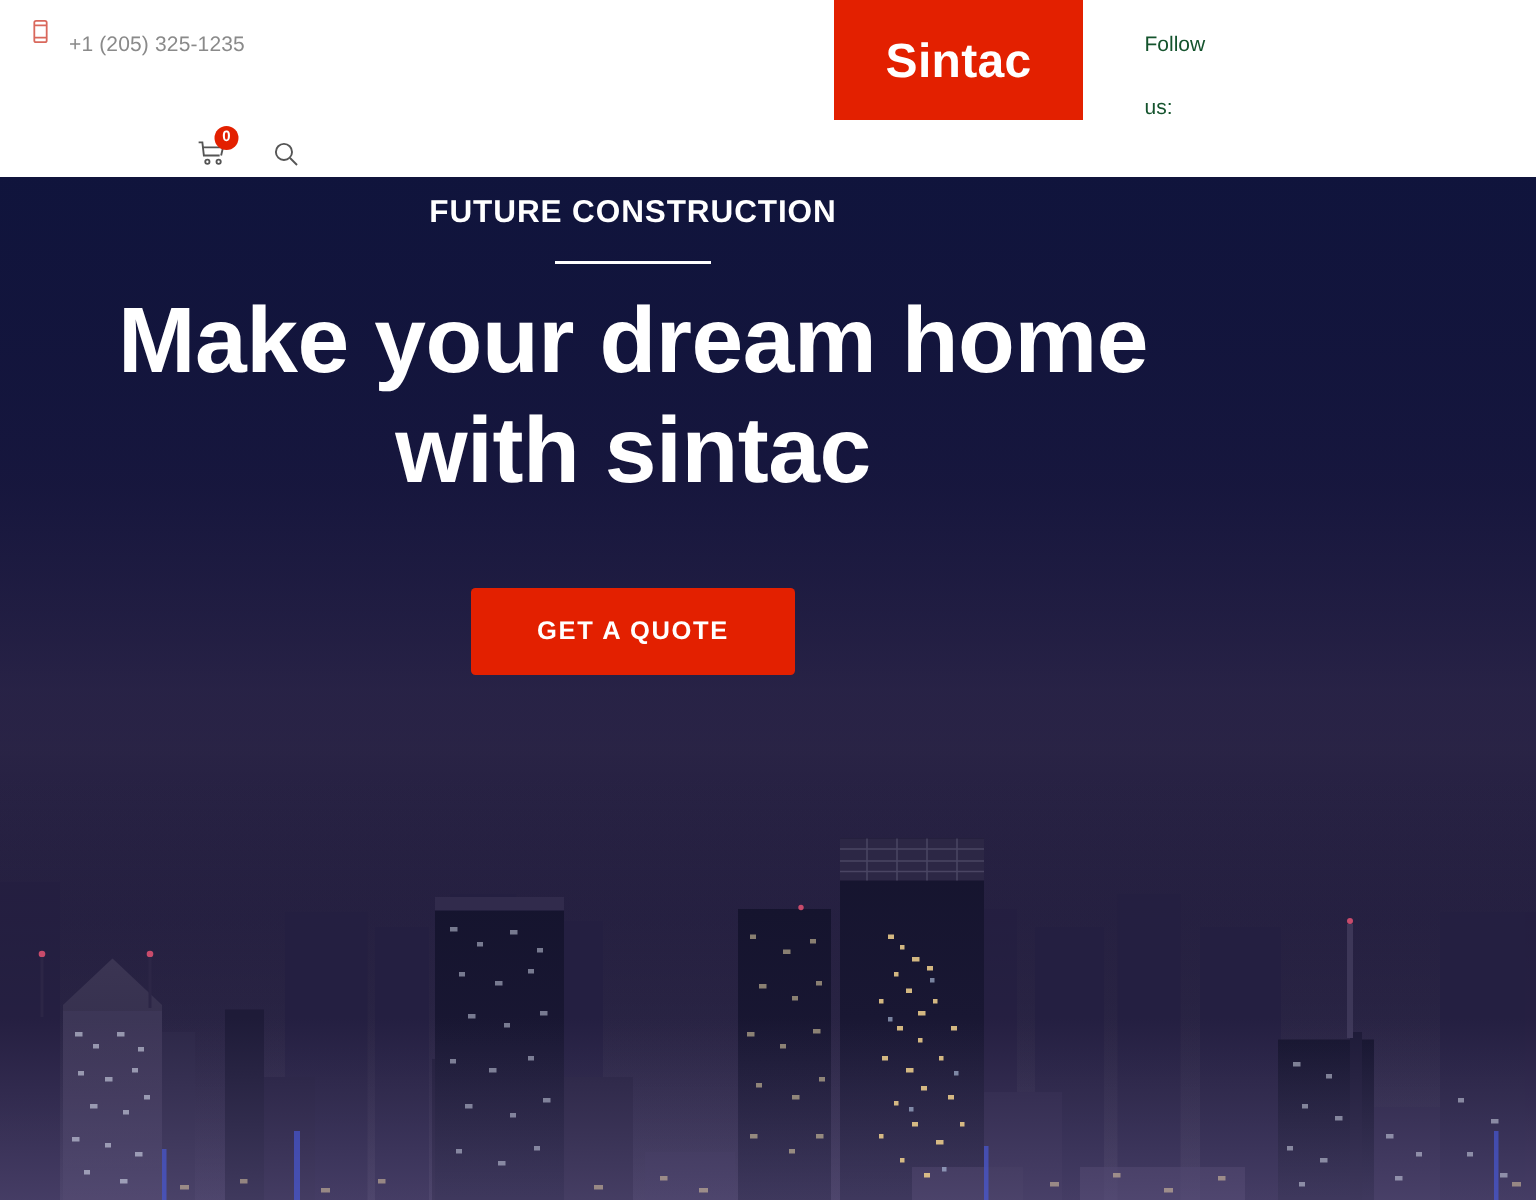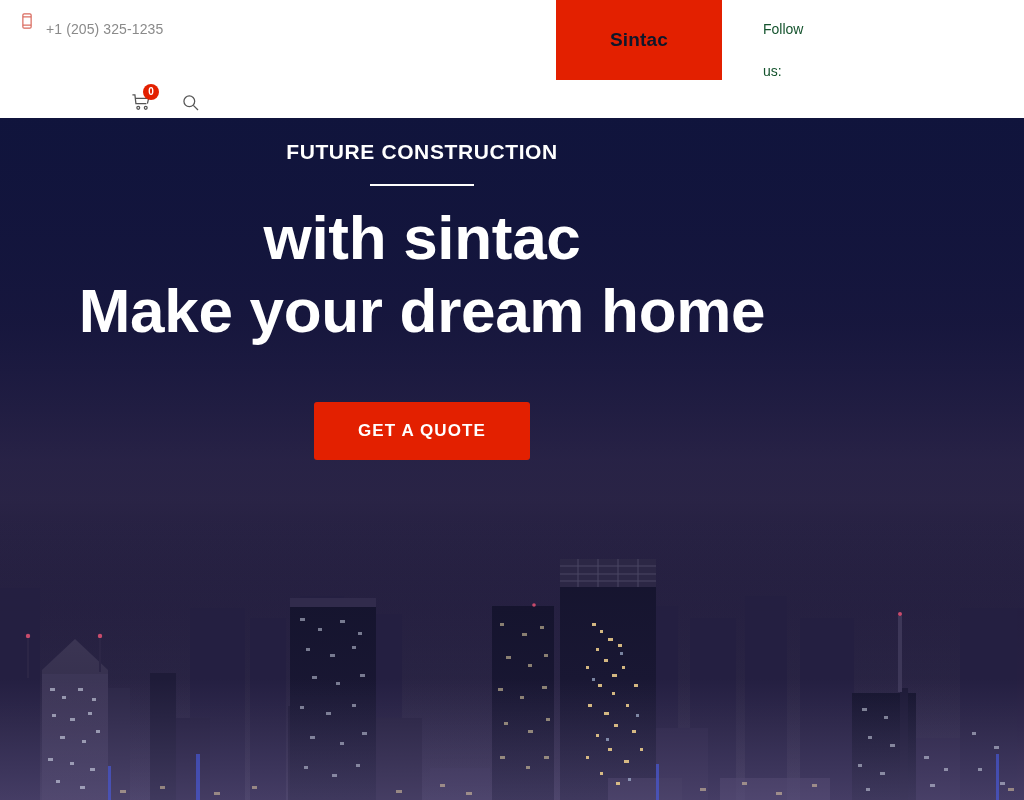--- a/index.html
+++ b/index.html
@@ -48,22 +48,22 @@
     left:556px;
     top:0;
     width:166px;
     height:80px;
     background:#e32000;
     display:flex;
     align-items:center;
     justify-content:center;
   }
   .logo-text{
-    color:#0f172a;
-    font-size:19px;
+    color:#ffffff;
+    font-size:32px;
     font-weight:bold;
     letter-spacing:.2px;
   }
 
   
   .follow{
     position:absolute;
     left:763px;
     top:8px;
     width:55px;
@@ -132,21 +132,21 @@
       
       linear-gradient(to bottom, #121744 0%, #1c1f4e 22%, #3a3257 44%, #4b4060 56%, #2b2448 72%, #191634 100%);
   }
   .hero-city{ position:absolute; inset:0; }
   .hero-city svg{ display:block; width:100%; height:100%; }
 
   .hero-content{
     position:relative;
     z-index:4;
     width:844px;
-    padding-top:16px;
+    padding-top:6px;
     text-align:center;
   }
   .eyebrow{
     color:#ffffff;
     font-size:21px;
     font-weight:bold;
     letter-spacing:.6px;
     line-height:1;
     padding-top:7px;
   }
@@ -475,18 +475,18 @@
         <rect x="656" y="646" width="3" height="36"></rect>
         <rect x="996" y="636" width="3" height="46"></rect>
       </g>
     </svg>
   </div>
 
   <div class="hero-content">
     <div class="eyebrow">FUTURE CONSTRUCTION</div>
     <div class="eyebrow-rule"></div>
     <h1 class="hero-title">
+      <span class="ln">Make your dream home</span>
       <span class="ln">with sintac</span>
-      <span class="ln">Make your dream home</span>
     </h1>
     <button class="cta">GET A QUOTE</button>
   </div>
 </div>
 
 </body></html>

